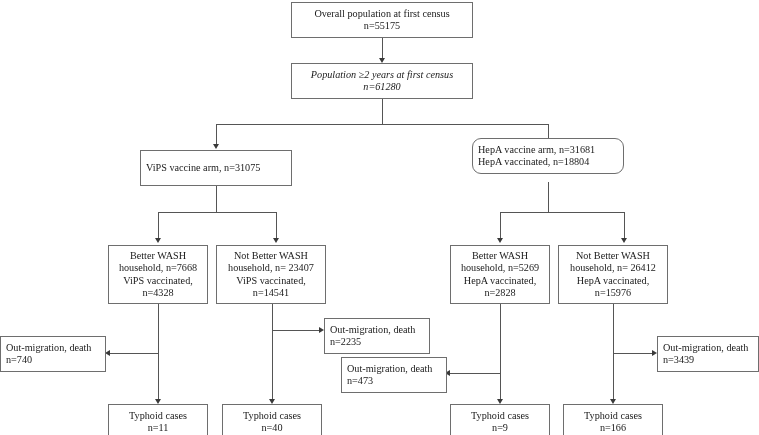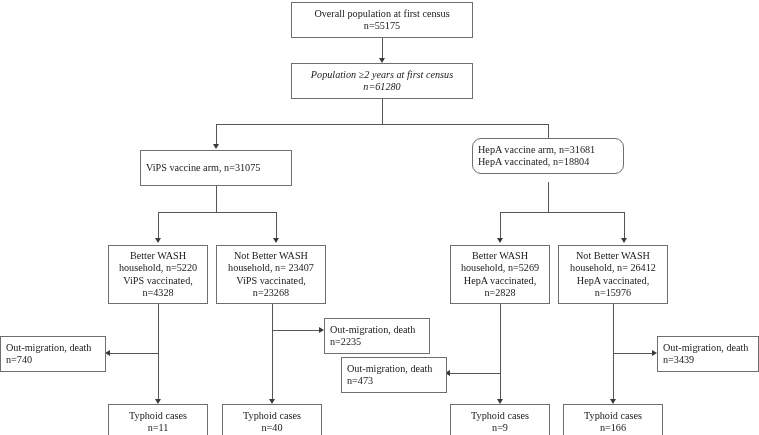--- a/index.html
+++ b/index.html
@@ -103,30 +103,30 @@
 
   <div class="vline" style="left:548px;top:182px;height:30px;"></div>
   <div class="hline" style="left:500px;top:212px;width:124px;"></div>
   <div class="vline" style="left:500px;top:212px;height:29px;"></div>
   <div class="arrow-d" style="left:496.8px;top:238px;"></div>
   <div class="vline" style="left:624px;top:212px;height:29px;"></div>
   <div class="arrow-d" style="left:620.8px;top:238px;"></div>
 
   <div class="box" style="left:108px;top:245px;width:100px;height:59px;">
     <span class="ln">Better WASH</span>
-    <span class="ln">household, n=5220</span>
+    <span class="ln">household, n=7668</span>
     <span class="ln">ViPS vaccinated,</span>
     <span class="ln">n=4328</span>
   </div>
 
   <div class="box" style="left:216px;top:245px;width:110px;height:59px;">
     <span class="ln">Not Better WASH</span>
     <span class="ln">household, n= 23407</span>
     <span class="ln">ViPS vaccinated,</span>
-    <span class="ln">n=23268</span>
+    <span class="ln">n=14541</span>
   </div>
 
   <div class="box" style="left:450px;top:245px;width:100px;height:59px;">
     <span class="ln">Better WASH</span>
     <span class="ln">household, n=5269</span>
     <span class="ln">HepA vaccinated,</span>
     <span class="ln">n=2828</span>
   </div>
 
   <div class="box" style="left:558px;top:245px;width:110px;height:59px;">

